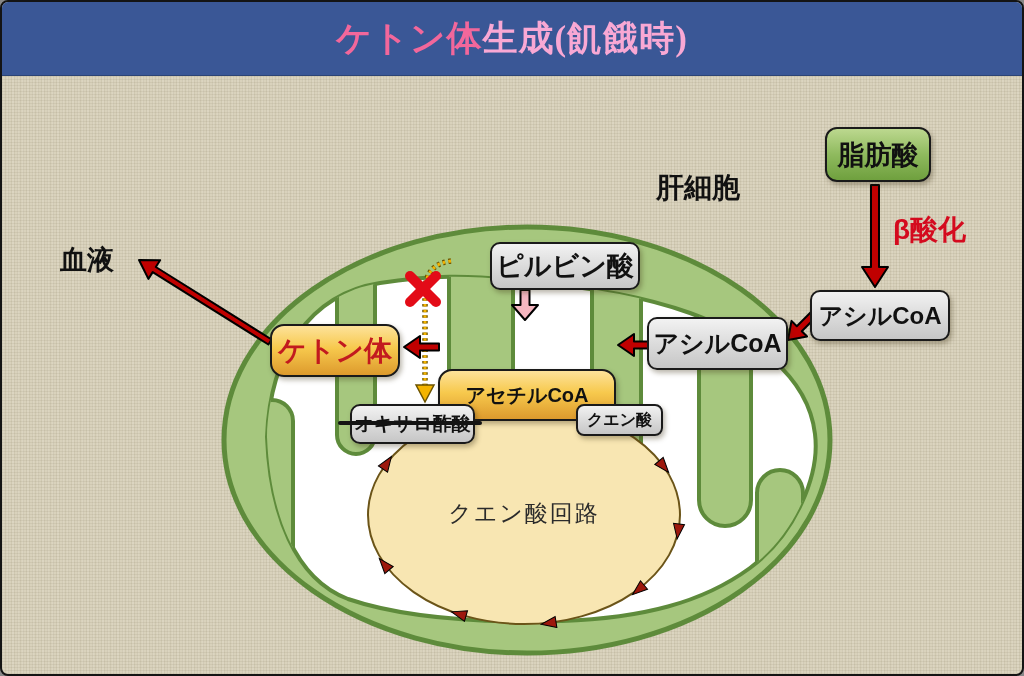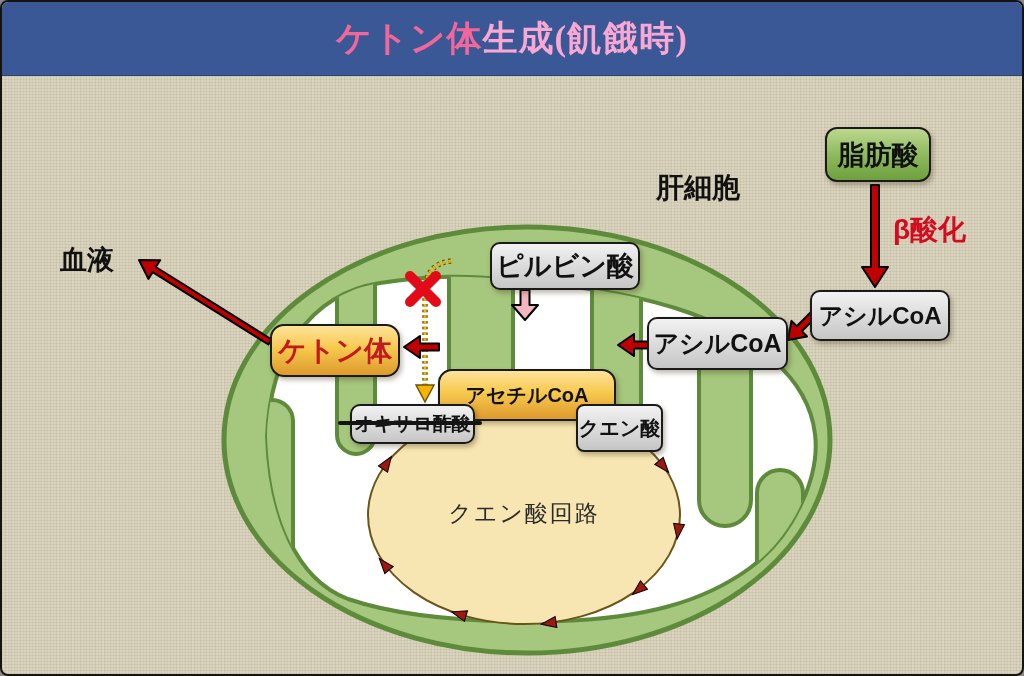--- a/index.html
+++ b/index.html
@@ -107,16 +107,16 @@
   <div class="lbl" style="left:891px;top:209px;font-size:28px;color:#d40a1e;text-align:center;">β酸化</div>
   <div class="cycle-label" style="left:400px;top:496px;width:244px;font-size:23px;">クエン酸回路</div>
 
   <div class="node box-green" style="left:823px;top:125px;width:106px;height:55px;font-size:27px;">脂肪酸</div>
   <div class="node box-gray" style="left:808px;top:288px;width:140px;height:51px;font-size:24px;">アシルCoA</div>
   <div class="node box-gray" style="left:645px;top:315px;width:141px;height:53px;font-size:25px;">アシルCoA</div>
   <div class="node box-gray" style="left:448px;top:240px;width:150px;height:48px;font-size:27px;margin-left:40px;">ピルビン酸</div>
   <div class="node box-gold" style="left:436px;top:319px;width:178px;height:52px;font-size:20px;margin-top:48px;">アセチルCoA</div>
   <div class="node box-gold" style="left:268px;top:322px;width:130px;height:53px;font-size:28px;color:#c21a1f;">ケトン体</div>
   <div class="node box-gray" style="left:348px;top:402px;width:125px;height:40px;font-size:19px;">オキサロ酢酸</div>
-  <div class="node box-gray" style="left:574px;top:402px;width:87px;height:48px;font-size:20px;border-radius:8px;">クエン酸</div>
+  <div class="node box-gray" style="left:574px;top:402px;width:87px;height:32px;font-size:16px;border-radius:8px;">クエン酸</div>
 
   <div class="strike" style="left:336px;top:419px;width:144px;height:3.5px;"></div>
 </div>
 
 </body></html>

